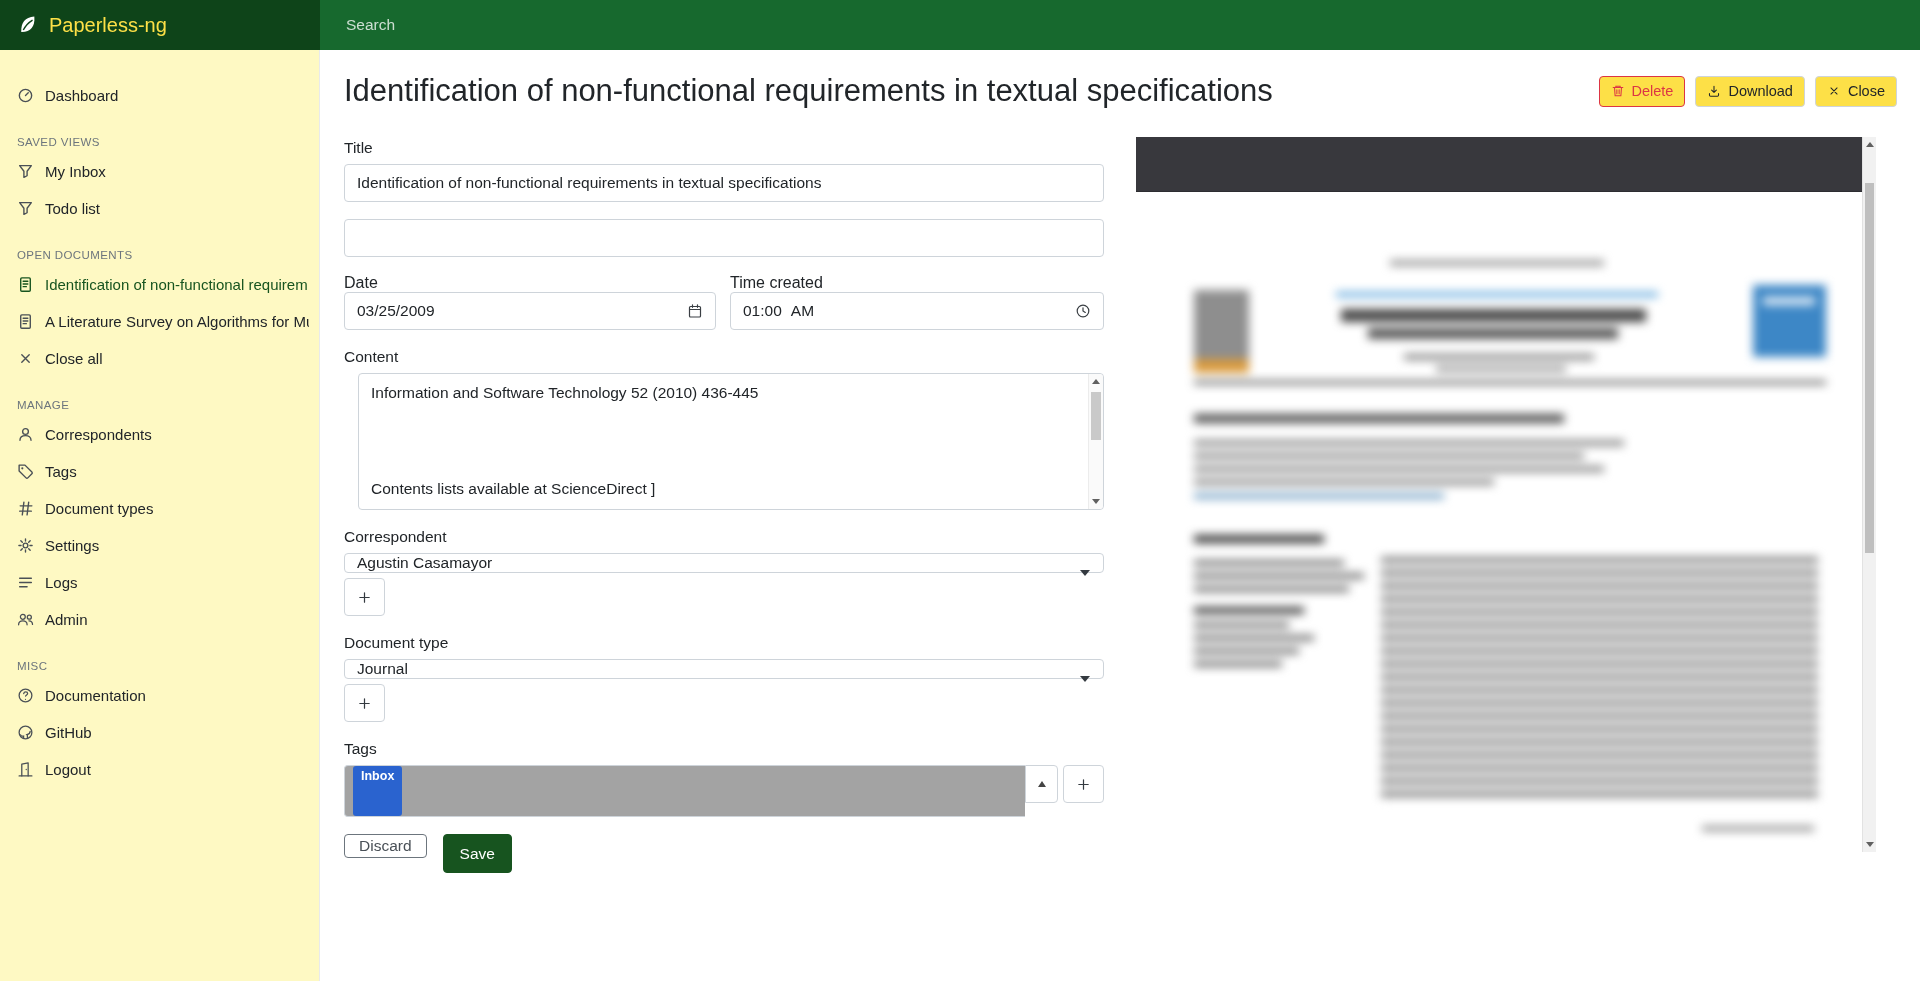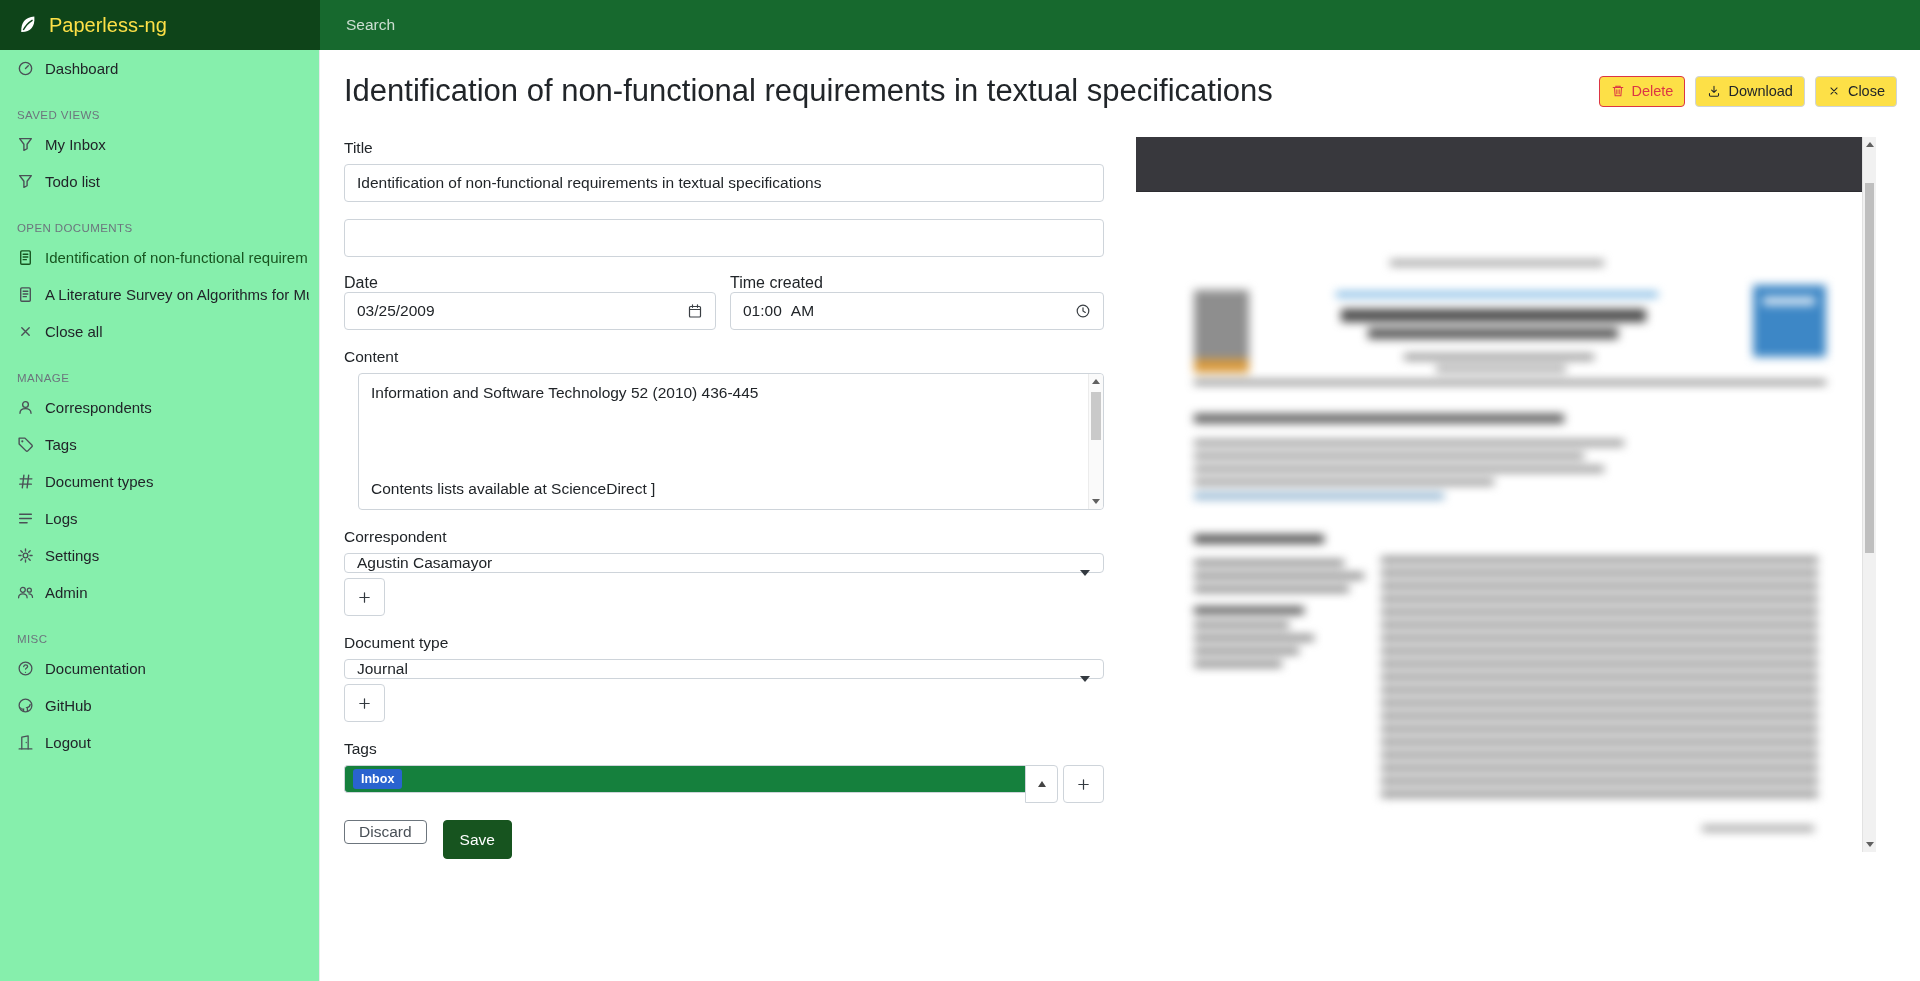--- a/index.html
+++ b/index.html
@@ -11,21 +11,21 @@
   }
   svg { display:block; }
 
   
   .topbar { position:absolute; top:0; left:0; width:1920px; height:50px; background:#17692e; display:flex; align-items:stretch; z-index:5; }
   .brand { width:320px; background:#0e4419; display:flex; align-items:center; gap:10px; padding-left:17px; }
   .brand-name { color:#fde047; font-size:20px; }
   .navbar-search { align-self:center; margin-left:26px; color:rgba(255,255,255,0.78); font-size:15.5px; flex:1; cursor:text; }
 
   
-  .sidebar { position:absolute; top:50px; left:0; width:320px; bottom:0; background:#86efac; border-right:1px solid #e8eaec; padding-top:0; }
+  .sidebar { position:absolute; top:50px; left:0; width:320px; bottom:0; background:#fef9c3; border-right:1px solid #e8eaec; padding-top:27px; }
   .side-item { height:37px; display:flex; align-items:center; gap:11px; padding-left:17px; padding-right:10px; font-size:15px; color:#212529; cursor:pointer; }
   .side-item .icon { width:17px; height:17px; color:#4a5056; flex:none; }
   .side-item .label { white-space:nowrap; overflow:hidden; }
   .side-item.active { color:#17541f; }
   .side-item.active .icon { color:#17541f; }
   .side-title { margin-top:20px; margin-bottom:3px; height:16px; padding-left:17px; display:flex; align-items:center; font-size:11.5px; letter-spacing:.4px; color:#6c757d; }
 
   
   .doc-header { position:absolute; left:320px; top:50px; right:0; height:82px; display:flex; align-items:center; justify-content:space-between; padding:0 23px 0 24px; }
   .page-title { font-size:31px; font-weight:400; color:#212529; }
@@ -56,21 +56,21 @@
   .content-box .sb-thumb { top:18px; height:48px; }
 
   .select-row { display:flex; gap:5px;flex-direction:column; }
   .select { flex:1; position:relative; padding-right:32px; cursor:pointer; }
   .select::after { content:""; position:absolute; right:13px; top:16px; border:5px solid transparent; border-top:6px solid #343a40; }
   .add-btn { width:41px; height:38px; flex:none; border:1px solid #ced4da; border-radius:4px; background:#fff; display:flex; align-items:center; justify-content:center; color:#343a40; cursor:pointer; }
   .add-btn svg { width:15px; height:15px; }
 
   .tags-row { display:flex; gap:5px; }
   .tags-group { flex:1; display:flex; }
-  .tags-control { flex:1; border:1px solid #ced4da; border-right:none; border-radius:4px 0 0 4px; background:#15803d; display:flex; align-items:center; padding:0 8px; height:28px; }
+  .tags-control { flex:1; border:1px solid #ced4da; border-right:none; border-radius:4px 0 0 4px; background:#a3a3a3; display:flex; padding:0 8px; height:52px; }
   .tag-badge { background:#2a63cf; color:#fff; font-size:12.5px; font-weight:bold; line-height:1; padding:4px 8px 4px; border-radius:3px; }
   .caret-btn { width:33px; height:38px; flex:none; border:1px solid #ced4da; border-radius:0 4px 4px 0; background:#fff; display:flex; align-items:center; justify-content:center; cursor:pointer; }
   .caret-up { width:0; height:0; border:4px solid transparent; border-bottom:6px solid #444; margin-top:-4px; }
 
   .form-actions { display:flex; gap:16px; margin-top:17px; }
   .btn-discard { height:24px; padding:0 14px; border:1px solid #6c757d; border-radius:4px; background:#fff; color:#495057; font-size:15.5px; font-family:inherit; cursor:pointer; }
   .btn-save { height:39px; padding:0 16px; border:1px solid #17541f; border-radius:4px; background:#17541f; color:#fff; font-size:15.5px; font-family:inherit; cursor:pointer; }
 
   
   .preview { position:absolute; left:1136px; top:137px; width:740px; height:715px; background:#fff; }
@@ -217,34 +217,34 @@
       <svg viewBox="0 0 16 16" fill="none" stroke="currentColor" stroke-width="1.3" stroke-linecap="round">
           <path d="M6.5 2 5 14M11 2 9.5 14M3 5.5h11M2.5 10.5h11"></path>
         </svg>
     </span>
     <span class="label">Document types</span>
   </div>
 
   <div class="side-item">
     <span class="icon">
       <svg viewBox="0 0 16 16" fill="none" stroke="currentColor" stroke-width="1.3" stroke-linecap="round">
-          <path d="M2.5 4h11M2.5 8h11M2.5 12h7"></path>
-        </svg>
-    </span>
-    <span class="label">Logs</span>
-  </div>
-
-  <div class="side-item">
-    <span class="icon">
-      <svg viewBox="0 0 16 16" fill="none" stroke="currentColor" stroke-width="1.3" stroke-linecap="round">
           <circle cx="8" cy="8" r="2.2"></circle>
           <path d="M8 1.8v2M8 12.2v2M1.8 8h2M12.2 8h2M3.6 3.6 5 5M11 11l1.4 1.4M12.4 3.6 11 5M5 11l-1.4 1.4"></path>
         </svg>
     </span>
     <span class="label">Settings</span>
+  </div>
+
+  <div class="side-item">
+    <span class="icon">
+      <svg viewBox="0 0 16 16" fill="none" stroke="currentColor" stroke-width="1.3" stroke-linecap="round">
+          <path d="M2.5 4h11M2.5 8h11M2.5 12h7"></path>
+        </svg>
+    </span>
+    <span class="label">Logs</span>
   </div>
 
   <div class="side-item">
     <span class="icon">
       <svg viewBox="0 0 16 16" fill="none" stroke="currentColor" stroke-width="1.2" stroke-linecap="round">
           <circle cx="5.5" cy="5.5" r="2.3"></circle>
           <path d="M1.5 13c0-2.4 1.8-3.7 4-3.7s4 1.3 4 3.7"></path>
           <circle cx="11.6" cy="5.8" r="1.9"></circle>
           <path d="M11.2 9.3c2 .1 3.4 1.4 3.4 3.3"></path>
         </svg>

